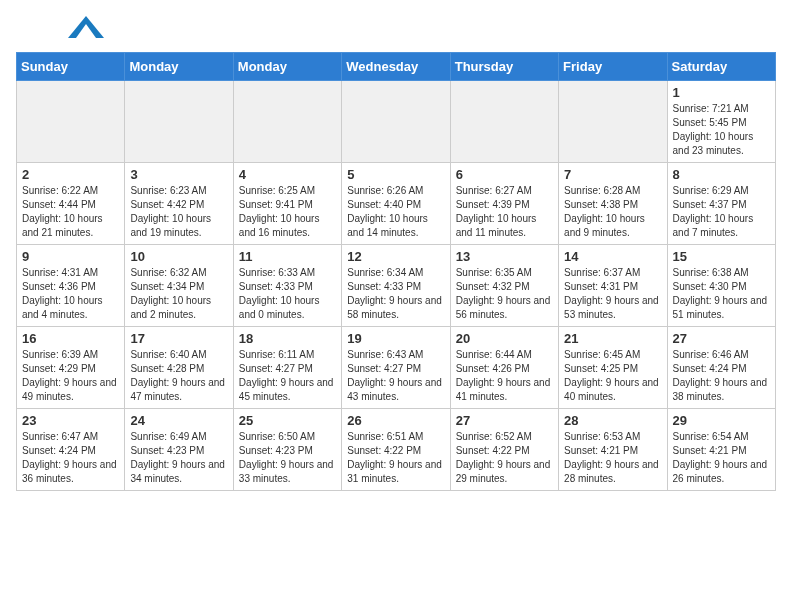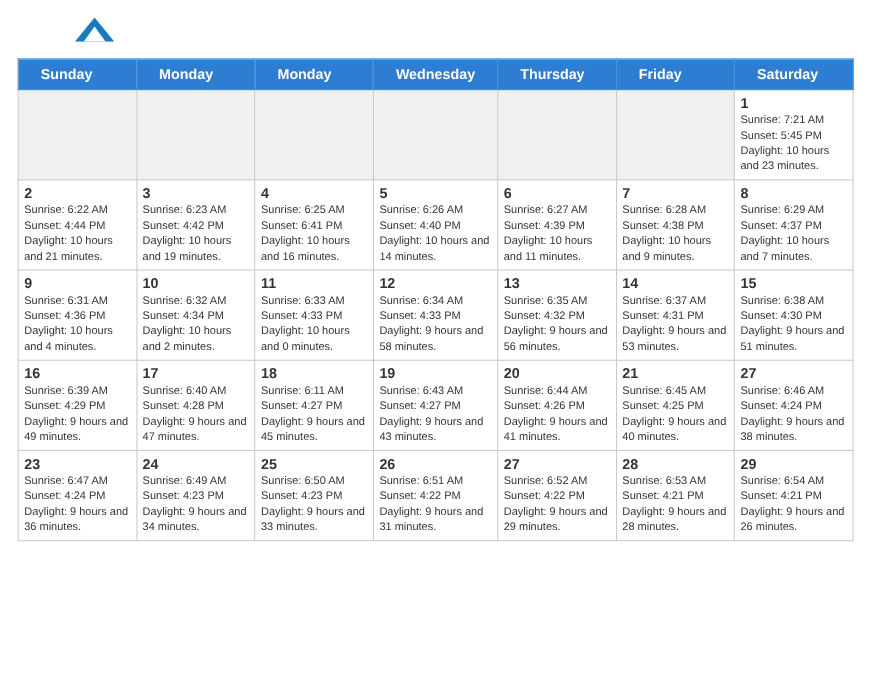--- a/index.html
+++ b/index.html
@@ -42,21 +42,21 @@
     .calendar {
       width: 100%;
       border-collapse: collapse;
       border: 1px solid #ccc;
     }
     .calendar th {
       background-color: #2d7dd2;
       color: #fff;
       font-size: 13px;
       font-weight: bold;
-      padding: 6px 20px;
+      padding: 6px 4px;
       text-align: left;
       border: 1px solid #4a90d9;
     }
     .calendar td {
       width: 108px;
       vertical-align: top;
       border: 1px solid #ccc;
       padding: 4px 5px;
       font-size: 10.5px;
       color: #333;
@@ -136,21 +136,21 @@
         </td>
         <td>
           <span class="day-number">3</span>
           <div class="day-info">Sunrise: 6:23 AM
 Sunset: 4:42 PM
 Daylight: 10 hours and 19 minutes.</div>
         </td>
         <td>
           <span class="day-number">4</span>
           <div class="day-info">Sunrise: 6:25 AM
-Sunset: 6:41 PM
+Sunset: 9:41 PM
 Daylight: 10 hours and 16 minutes.</div>
         </td>
         <td>
           <span class="day-number">5</span>
           <div class="day-info">Sunrise: 6:26 AM
 Sunset: 4:40 PM
 Daylight: 10 hours and 14 minutes.</div>
         </td>
         <td>
           <span class="day-number">6</span>
@@ -167,21 +167,21 @@
         <td>
           <span class="day-number">8</span>
           <div class="day-info">Sunrise: 6:29 AM
 Sunset: 4:37 PM
 Daylight: 10 hours and 7 minutes.</div>
         </td>
       </tr>
       <tr>
         <td>
           <span class="day-number">9</span>
-          <div class="day-info">Sunrise: 6:31 AM
+          <div class="day-info">Sunrise: 4:31 AM
 Sunset: 4:36 PM
 Daylight: 10 hours and 4 minutes.</div>
         </td>
         <td>
           <span class="day-number">10</span>
           <div class="day-info">Sunrise: 6:32 AM
 Sunset: 4:34 PM
 Daylight: 10 hours and 2 minutes.</div>
         </td>
         <td>

